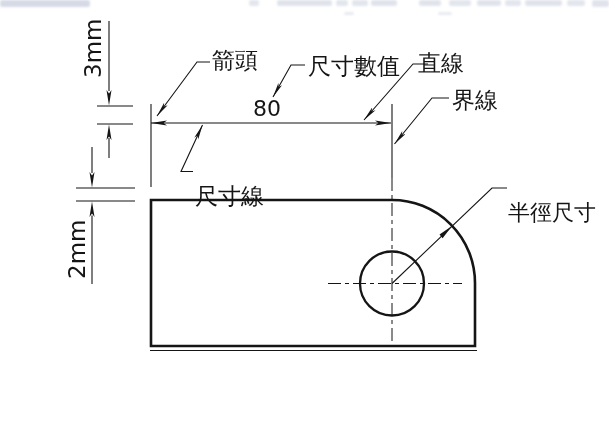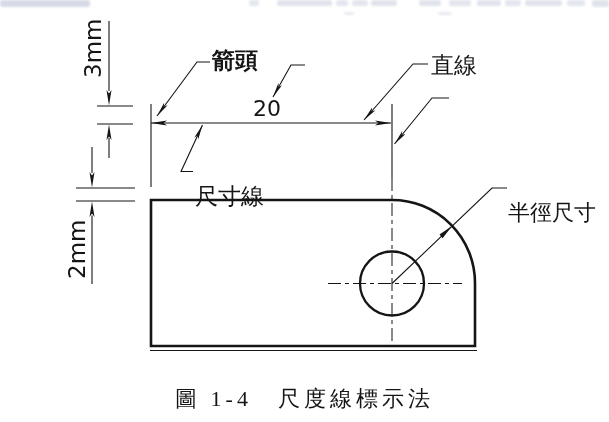--- a/index.html
+++ b/index.html
@@ -92,22 +92,23 @@
     <path class="thin" d="M449,98 L432,98 L394.5,144" marker-end="url(#ldrArrow)"></path>
     <path class="thin" d="M193,171.5 L181,171.5 L202.5,125" marker-end="url(#ldrArrow)"></path>
 
     <path class="thin" d="M392,283.5 L492,188 L507,188"></path>
     <polygon class="fillink" points="452,226 442.6,238.2 439.5,234.6"></polygon>
   </svg>
 
   <div class="num rot" style="left:69px;top:39px;width:52px;height:26px;">3mm</div>
   <div class="num rot" style="left:53px;top:240px;width:52px;height:26px;">2mm</div>
 
-  <div class="num" style="left:253px;top:98px;">20</div>
+  <div class="num" style="left:253px;top:98px;">80</div>
 
-  <div class="lbl" style="left:212px;top:48px;font-weight:bold;">箭頭</div>
-  <div class="lbl" style="left:431px;top:53px;">直線</div>
+  <div class="lbl" style="left:212px;top:48px;">箭頭</div>
+  <div class="lbl" style="left:308px;top:54px;">尺寸數值</div>
+  <div class="lbl" style="left:418px;top:53px;font-family:Liberation Mono, monospace;">直線</div>
+  <div class="lbl" style="left:452px;top:88px;">界線</div>
   <div class="lbl" style="left:195px;top:156px;margin-top:28px;">尺寸線</div>
 
   <div class="lbl" style="left:508px;top:201px;font-size:22px;text-align:right;">半徑尺寸</div>
 
-  <div class="caption">圖 1-4　尺度線標示法</div>
 </div>
 
 </body></html>

